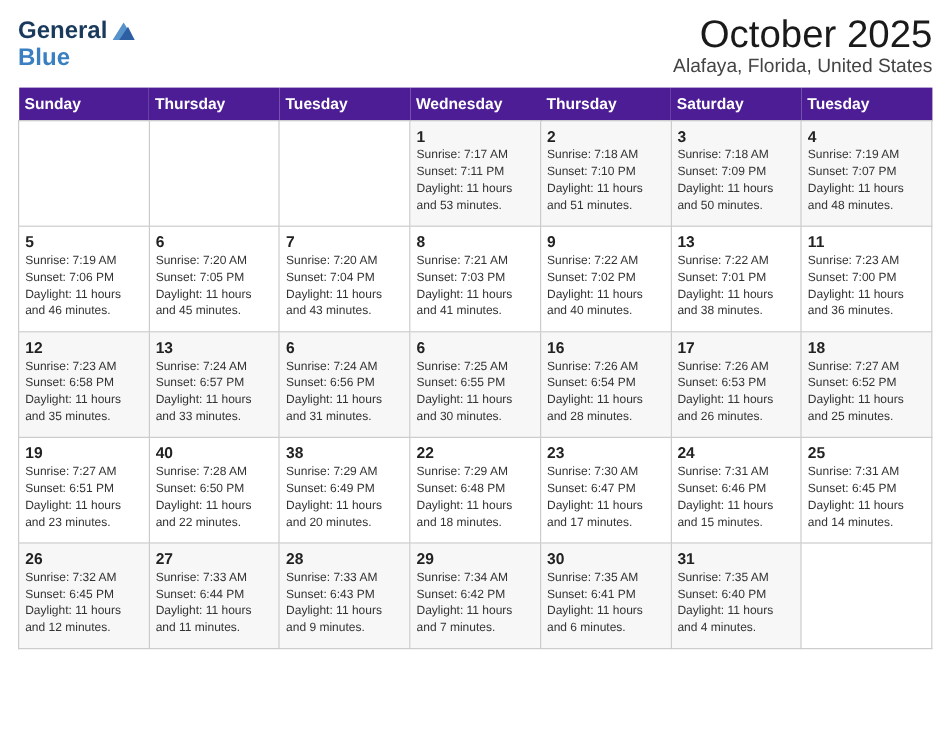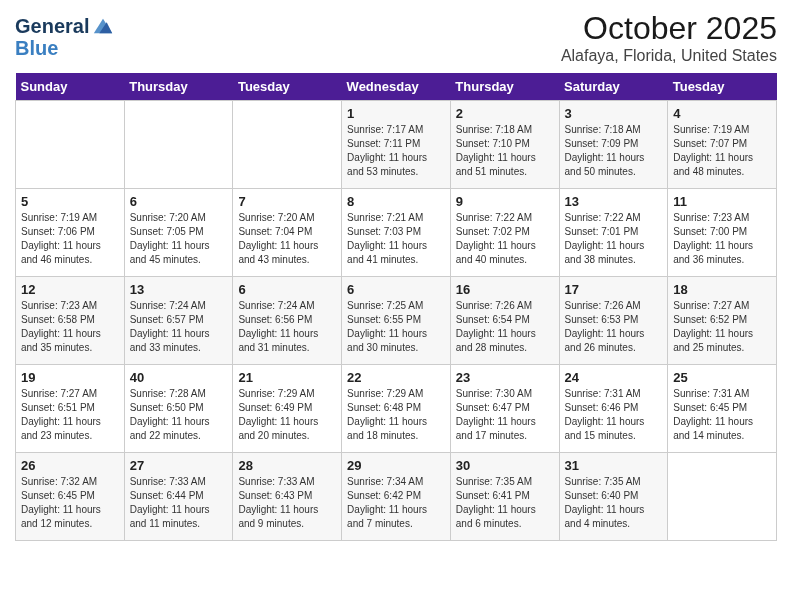--- a/index.html
+++ b/index.html
@@ -208,21 +208,21 @@
       <tr>
         <td>
           <span class="day-num">19</span>
           <div class="day-info">Sunrise: 7:27 AM<br>Sunset: 6:51 PM<br>Daylight: 11 hours and 23 minutes.</div>
         </td>
         <td>
           <span class="day-num">40</span>
           <div class="day-info">Sunrise: 7:28 AM<br>Sunset: 6:50 PM<br>Daylight: 11 hours and 22 minutes.</div>
         </td>
         <td>
-          <span class="day-num">21</span>
+          <span class="day-num">38</span>
           <div class="day-info">Sunrise: 7:29 AM<br>Sunset: 6:49 PM<br>Daylight: 11 hours and 20 minutes.</div>
         </td>
         <td>
           <span class="day-num">22</span>
           <div class="day-info">Sunrise: 7:29 AM<br>Sunset: 6:48 PM<br>Daylight: 11 hours and 18 minutes.</div>
         </td>
         <td>
           <span class="day-num">23</span>
           <div class="day-info">Sunrise: 7:30 AM<br>Sunset: 6:47 PM<br>Daylight: 11 hours and 17 minutes.</div>
         </td>

